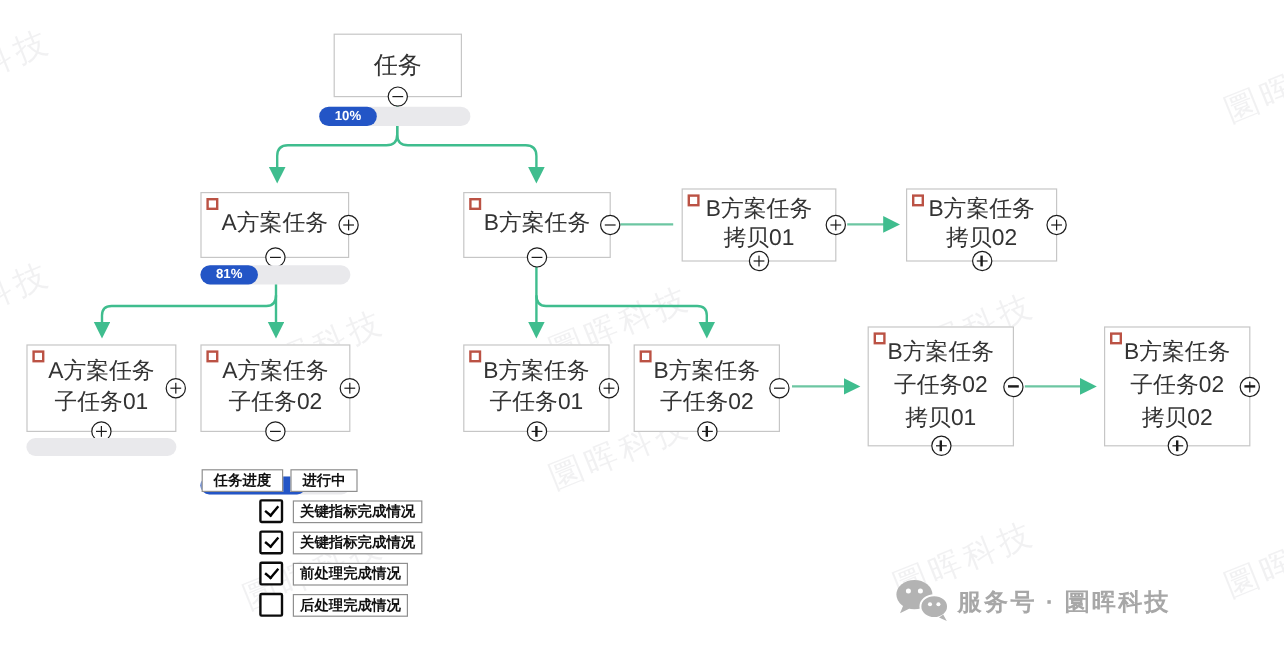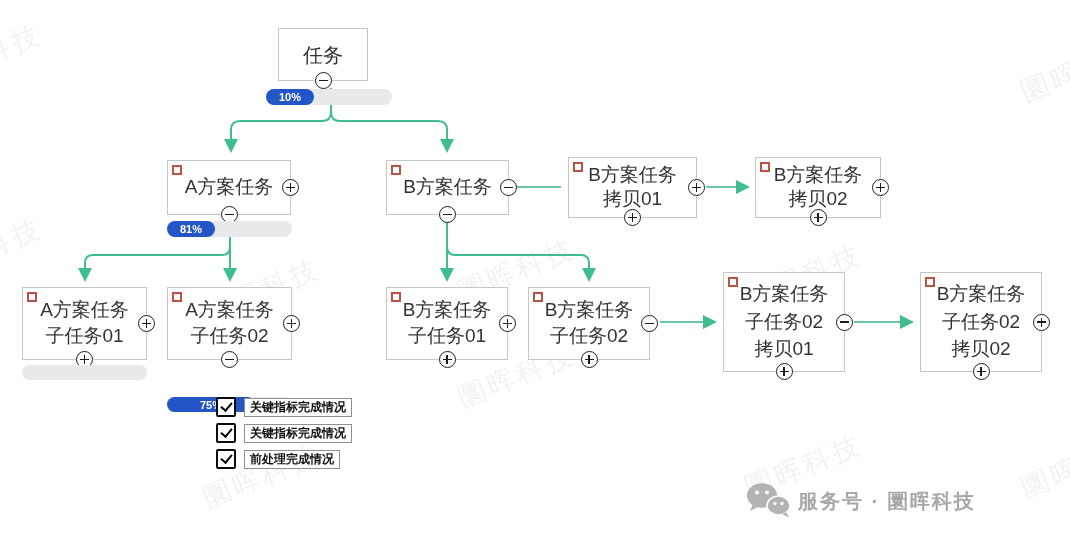--- a/index.html
+++ b/index.html
@@ -110,21 +110,21 @@
       <path d="M447,246 Q447,255 455,255 L581,255 Q589,255 589,263 L589,279" marker-end="url(#arr)"></path>
     </g>
     <g stroke="#6cc6a2" stroke-width="2" fill="none">
       <path d="M517,187 L561,187"></path>
       <path d="M706,187 L747,187" marker-end="url(#arr)"></path>
       <path d="M660,322 L714,322" marker-end="url(#arr)"></path>
       <path d="M854,322 L911,322" marker-end="url(#arr)"></path>
     </g>
   </svg>
 
-  <div class="node node-root" style="left:278px;top:28px;width:90px;height:53px">
+  <div class="node node-root" style="left:278px;top:28px;width:107px;height:53px">
     <div class="line">任务</div>
     <span class="circle-icon icon-bottom"></span>
   </div>
 
   <div class="node" style="left:167px;top:160px;width:124px;height:55px">
     <span class="corner-box"></span>
     <div class="line">A方案任务</div>
     <span class="circle-icon plus icon-right"></span>
     <span class="circle-icon icon-bottom"></span>
   </div>
@@ -210,31 +210,39 @@
     <div class="fill">81%</div>
   </div>
 
   <div class="pbar pbar-sub1"></div>
 
   <div class="pbar pbar-sub2">
     <div class="fill">75%</div>
   </div>
 
   <div class="panel">
+    <div class="panel-headers">
+      <span class="tag">任务进度</span>
+      <span class="tag">进行中</span>
+    </div>
     <div class="check-row">
       <span class="big-check checked"></span>
       <span class="check-label">关键指标完成情况</span>
     </div>
     <div class="check-row">
       <span class="big-check checked"></span>
       <span class="check-label">关键指标完成情况</span>
     </div>
     <div class="check-row">
       <span class="big-check checked"></span>
       <span class="check-label">前处理完成情况</span>
+    </div>
+    <div class="check-row">
+      <span class="big-check"></span>
+      <span class="check-label">后处理完成情况</span>
     </div>
   </div>
 
   <div class="brand">
     <svg width="46" height="38" viewBox="0 0 46 38">
       <g fill="#b3b3b3">
         <ellipse cx="16" cy="13.5" rx="15" ry="12.2"></ellipse>
         <path d="M7,22 L4,29 L12,25 Z"></path>
         <ellipse cx="32.5" cy="23.5" rx="11.5" ry="9.5" stroke="#ffffff" stroke-width="1.6"></ellipse>
         <path d="M40,30 L43,35.5 L36.5,32.5 Z"></path>

